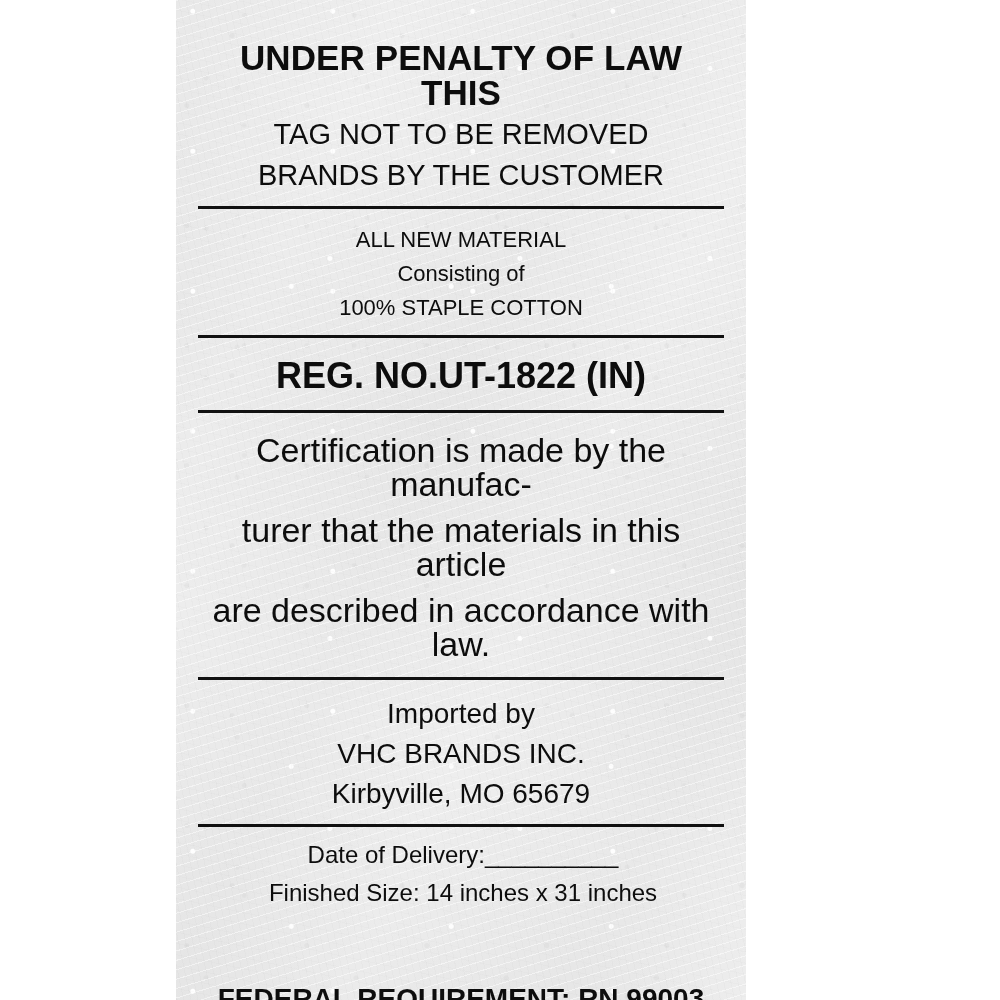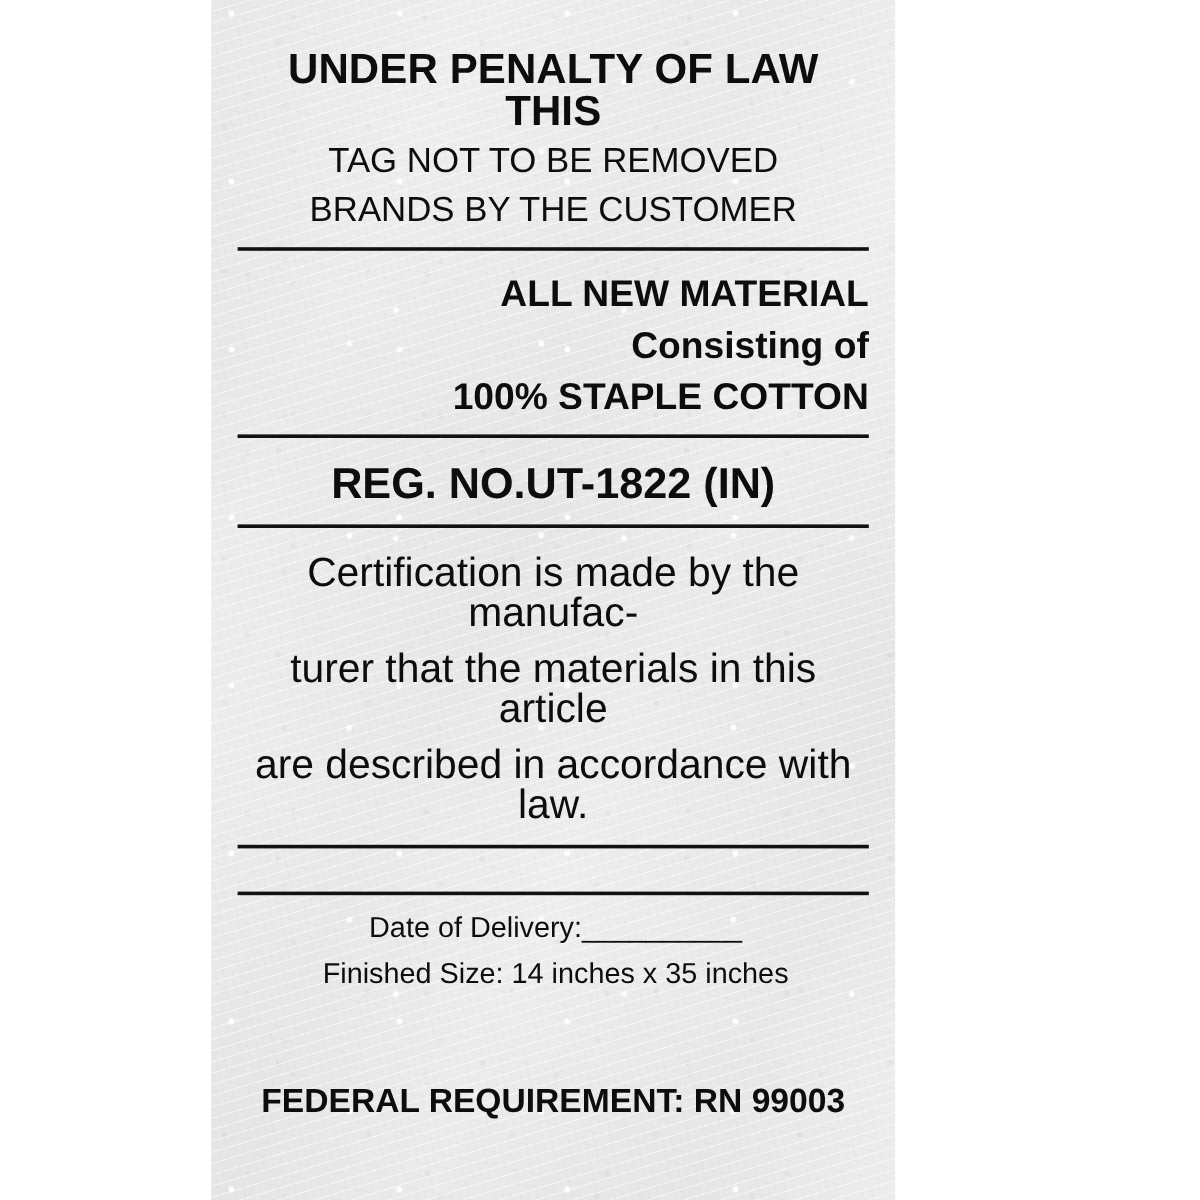--- a/index.html
+++ b/index.html
@@ -74,23 +74,22 @@
     font-size: 35px;
     font-weight: bold;
     letter-spacing: 0.1px;
   }
   .head-reg {
     font-size: 29px;
     font-weight: normal;
   }
 
   .body-reg {
-    font-size: 31px;
-    font-weight: bold;
-    text-align: right;
+    font-size: 22px;
+    font-weight: normal;
   }
 
   .reg-no {
     font-size: 36px;
     font-weight: bold;
   }
 
   .cert {
     font-size: 34px;
     font-weight: normal;
@@ -172,29 +171,36 @@
       <div class="sp-12"></div>
       <div class="line cert">turer that the materials in this article</div>
       <div class="sp-12"></div>
       <div class="line cert">are described in accordance with law.</div>
     </div>
 
     <div class="sp-16"></div>
     <hr class="rule">
     <div class="sp-20"></div>
 
+    <div class="sect">
+      <div class="line imported">Imported by</div>
+      <div class="sp-12"></div>
+      <div class="line imported">VHC BRANDS INC.</div>
+      <div class="sp-12"></div>
+      <div class="line imported">Kirbyville, MO 65679</div>
+    </div>
 
     <div class="sp-16"></div>
     <hr class="rule">
     <div class="sp-16"></div>
 
     <div class="sect">
       <div class="line small-left">Date of Delivery:__________</div>
       <div class="sp-14"></div>
-      <div class="line small-left">Finished Size: 14 inches x 35 inches</div>
+      <div class="line small-left">Finished Size: 14 inches x 31 inches</div>
     </div>
 
     <div class="sp-60"></div>
     <div class="sp-20"></div>
 
     <div class="sect">
       <div class="line federal">FEDERAL REQUIREMENT: RN 99003</div>
       <div class="sp-30"></div>
       <div class="sp-24"></div>
 

